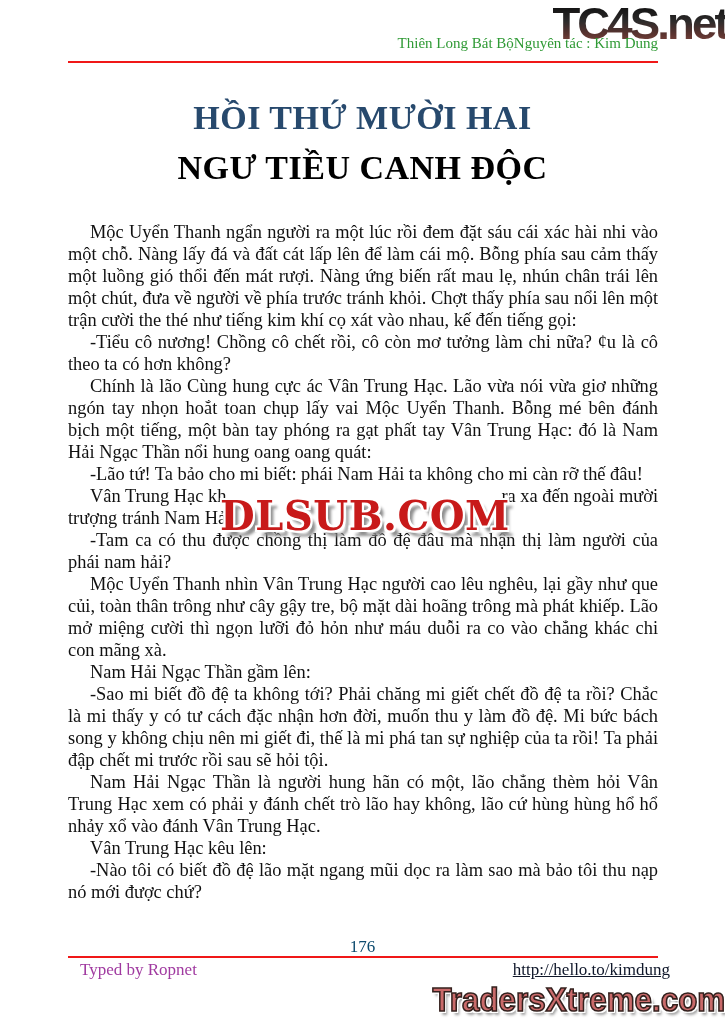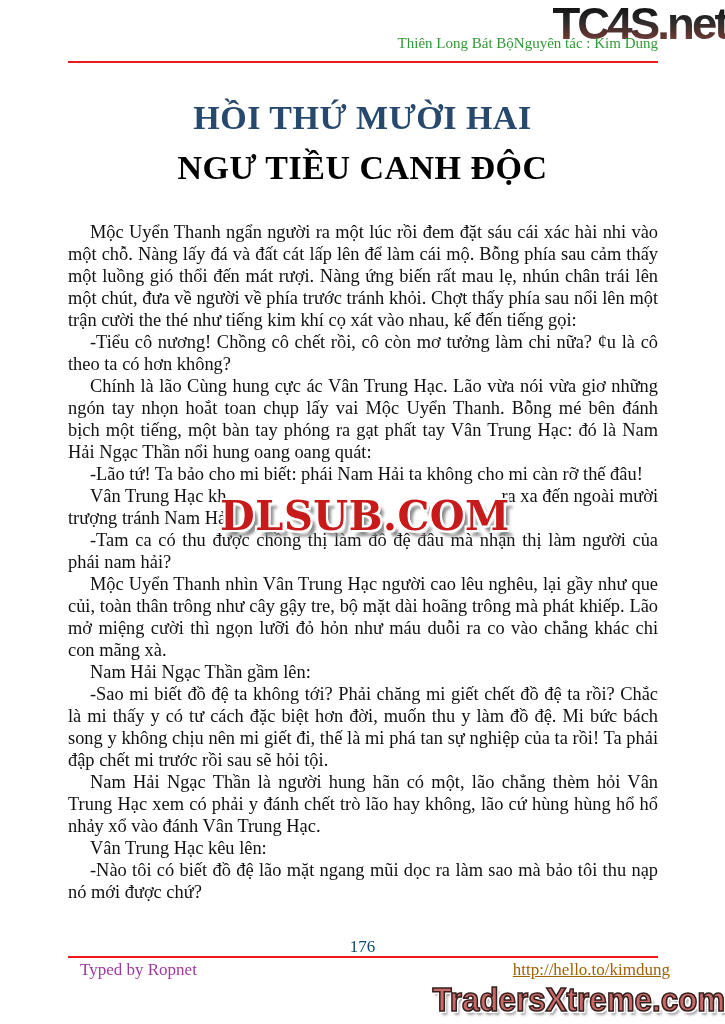--- a/index.html
+++ b/index.html
@@ -64,21 +64,21 @@
   .page-number {
     position:absolute; top:937px; left:0; width:100%; text-align:center;
     font-size:17px; color:#0c4a6e;
   }
   .bottom-rule { top:956px; }
   .footer-row {
     position:absolute; top:960px; left:80px; width:590px;
     display:flex; justify-content:space-between; font-size:17px;
   }
   .typed-by { color:#a03aa0; }
-  .footer-link { color:#a16207; text-decoration:underline; cursor:pointer;text-align:center; }
+  .footer-link { color:#0f172a; text-decoration:underline; cursor:pointer;text-align:center; }
   .tx-logo {
     position:absolute; right:0px; top:980px;
     font-family:"Liberation Sans", sans-serif; font-weight:bold;
     font-size:33px; line-height:1.2; color:#c96a6a; white-space:nowrap;
     -webkit-text-stroke:1.6px #33201d;
     transform:scaleX(0.95); transform-origin:right center;
     text-shadow:
       -2px -2px 0 #fff, 2px -2px 0 #fff, -2px 2px 0 #fff, 2px 2px 0 #fff,
       3px 4px 3px #9a9a9a;
   }
@@ -112,21 +112,21 @@
       </div>
       <div class="obs-line">
         <span>trượng tránh Nam Hả</span>
         <span></span>
       </div>
     </div>
 
     <p>-Tam ca có thu được chồng thị làm đồ đệ đâu mà nhận thị làm người của phái nam hải?</p>
     <p>Mộc Uyển Thanh nhìn Vân Trung Hạc người cao lêu nghêu, lại gầy như que củi, toàn thân trông như cây gậy tre, bộ mặt dài hoãng trông mà phát khiếp. Lão mở miệng cười thì ngọn lưỡi đỏ hỏn như máu duỗi ra co vào chẳng khác chi con mãng xà.</p>
     <p>Nam Hải Ngạc Thần gầm lên:</p>
-    <p>-Sao mi biết đồ đệ ta không tới? Phải chăng mi giết chết đồ đệ ta rồi? Chắc là mi thấy y có tư cách đặc biệt hơn đời, muốn thu y làm đồ đệ. Mi bức bách song y không chịu nên mi giết đi, thế là mi phá tan sự nghiệp của ta rồi! Ta phải đập chết mi trước rồi sau sẽ hỏi tội.</p>
+    <p>-Sao mi biết đồ đệ ta không tới? Phải chăng mi giết chết đồ đệ ta rồi? Chắc là mi thấy y có tư cách đặc nhận hơn đời, muốn thu y làm đồ đệ. Mi bức bách song y không chịu nên mi giết đi, thế là mi phá tan sự nghiệp của ta rồi! Ta phải đập chết mi trước rồi sau sẽ hỏi tội.</p>
     <p>Nam Hải Ngạc Thần là người hung hãn có một, lão chẳng thèm hỏi Vân Trung Hạc xem có phải y đánh chết trò lão hay không, lão cứ hùng hùng hổ hổ nhảy xổ vào đánh Vân Trung Hạc.</p>
     <p>Vân Trung Hạc kêu lên:</p>
     <p>-Nào tôi có biết đồ đệ lão mặt ngang mũi dọc ra làm sao mà bảo tôi thu nạp nó mới được chứ?</p>
   </div>
 
   <div class="watermark">DLSUB.COM</div>
 
   <div class="page-number">176</div>
   <div class="rule bottom-rule"></div>
 

